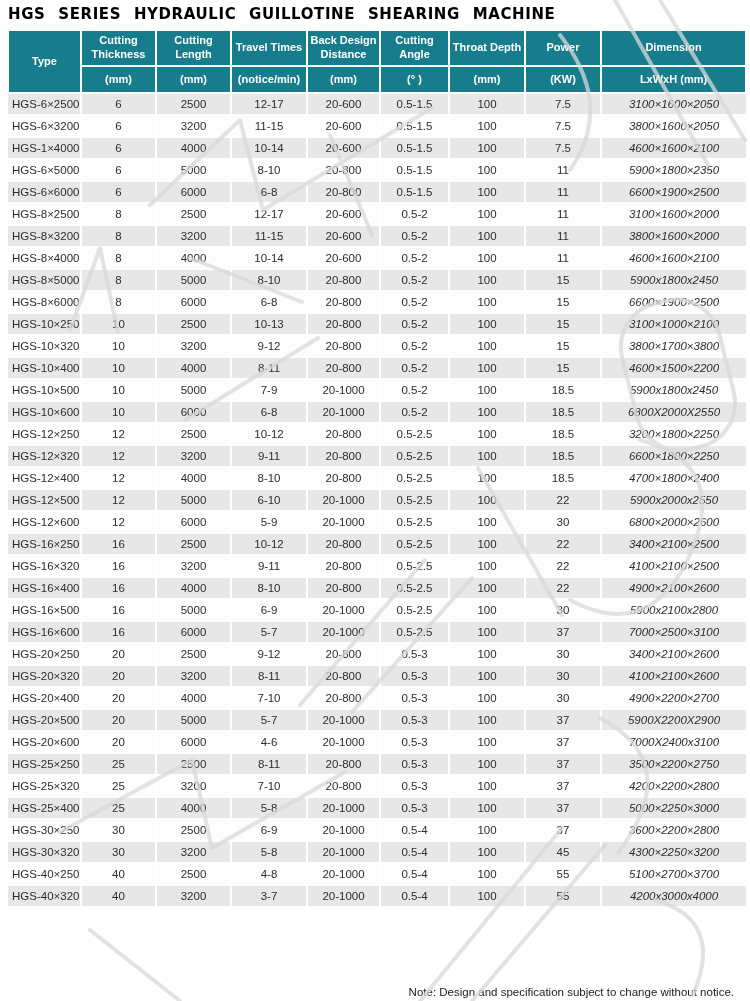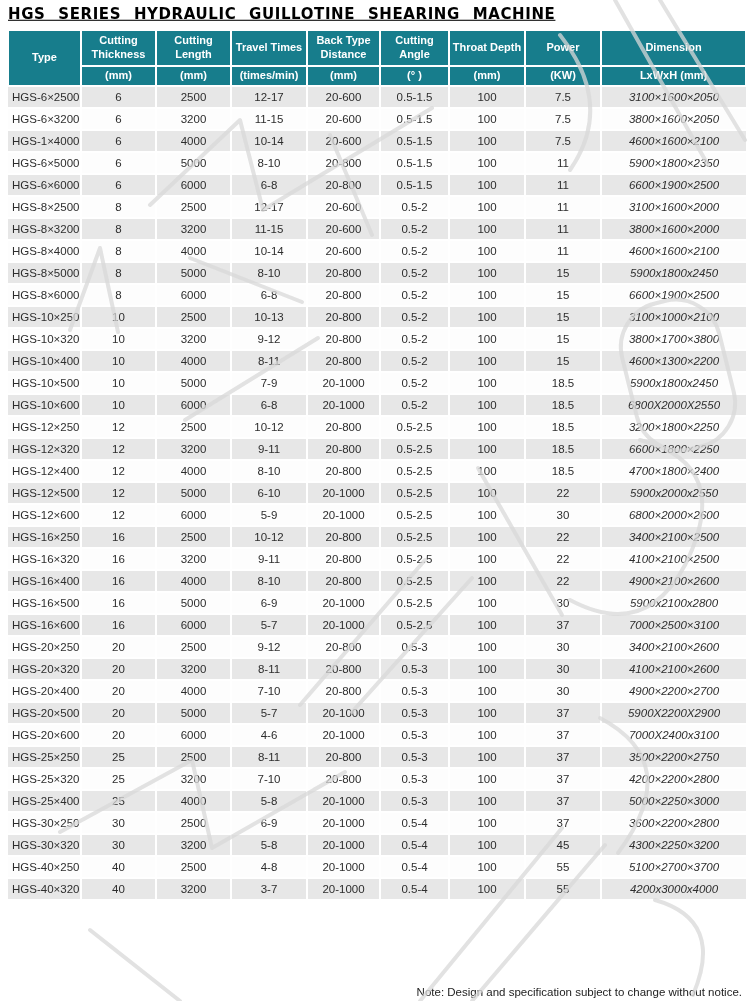--- a/index.html
+++ b/index.html
@@ -23,60 +23,59 @@
     margin:4px 0 0 8px;
     font-size:15px;
     font-weight:bold;
     color:#000;
     letter-spacing:0.6px;
     word-spacing:7px;
     font-family:"DejaVu Sans",sans-serif;
     transform:scaleY(1.05);
     transform-origin:left top;
     white-space:nowrap;
-    text-decoration:underline;
   }
   table.spec{
     border-collapse:collapse;
     table-layout:fixed;
     width:738px;
     margin:7px 0 0 7px;
   }
   table.spec th{
     background:var(--header-bg);
     color:#fff;
     border:2px solid var(--cell-border);
     font-size:11px;
     font-weight:bold;
     text-align:center;
     vertical-align:middle;
     padding:1px 2px;
     line-height:1.25;
   }
   tr.hdr-names th{height:36px;}
-  tr.hdr-units th{height:20px;}
+  tr.hdr-units th{height:27px;}
   table.spec td{
     font-size:11.5px;
     color:var(--text-color);
     text-align:center;
     vertical-align:middle;
     height:22px;
     padding:0 2px;
     border-bottom:2px solid var(--cell-border);
     border-right:2px solid var(--cell-border);
     background:var(--row-plain);
     white-space:nowrap;
     overflow:hidden;
   }
   table.spec td:last-child{border-right:none;font-style:italic;}
   table.spec tr.striped td{background:var(--row-stripe);}
   table.spec td.type-cell{text-align:right;padding-left:4px;}
   .note{
     position:absolute;
-    right:8px;
+    right:16px;
     bottom:3px;
     font-size:11.5px;
     color:#222;
   }
   .watermark{
     position:absolute;
     left:0;top:0;
     width:750px;height:1001px;
     pointer-events:none;
     z-index:10;
@@ -98,30 +97,30 @@
     <col style="width:76px">
       <col style="width:76px">
       <col style="width:145px">
   </colgroup>
   <thead>
     <tr class="hdr-names">
       <th rowspan="2">Type</th>
       <th>Cutting Thickness</th>
       <th>Cutting Length</th>
       <th>Travel Times</th>
-      <th>Back Type Distance</th>
+      <th>Back Design Distance</th>
       <th>Cutting Angle</th>
       <th>Throat Depth</th>
       <th>Power</th>
       <th>Dimension</th>
     </tr>
     <tr class="hdr-units">
       <th>(mm)</th>
       <th>(mm)</th>
-      <th>(times/min)</th>
+      <th>(notice/min)</th>
       <th>(mm)</th>
       <th>(° )</th>
       <th>(mm)</th>
       <th>(KW)</th>
       <th>LxWxH (mm)</th>
     </tr>
   </thead>
   <tbody>
       <tr class="striped">
         <td class="type-cell">HGS-6×2500</td>
@@ -257,21 +256,21 @@
       </tr>
       <tr class="striped">
         <td class="type-cell">HGS-10×4000</td>
         <td>10</td>
         <td>4000</td>
         <td>8-11</td>
         <td>20-800</td>
         <td>0.5-2</td>
         <td>100</td>
         <td>15</td>
-        <td>4600×1300×2200</td>
+        <td>4600×1500×2200</td>
       </tr>
       <tr>
         <td class="type-cell">HGS-10×5000</td>
         <td>10</td>
         <td>5000</td>
         <td>7-9</td>
         <td>20-1000</td>
         <td>0.5-2</td>
         <td>100</td>
         <td>18.5</td>

